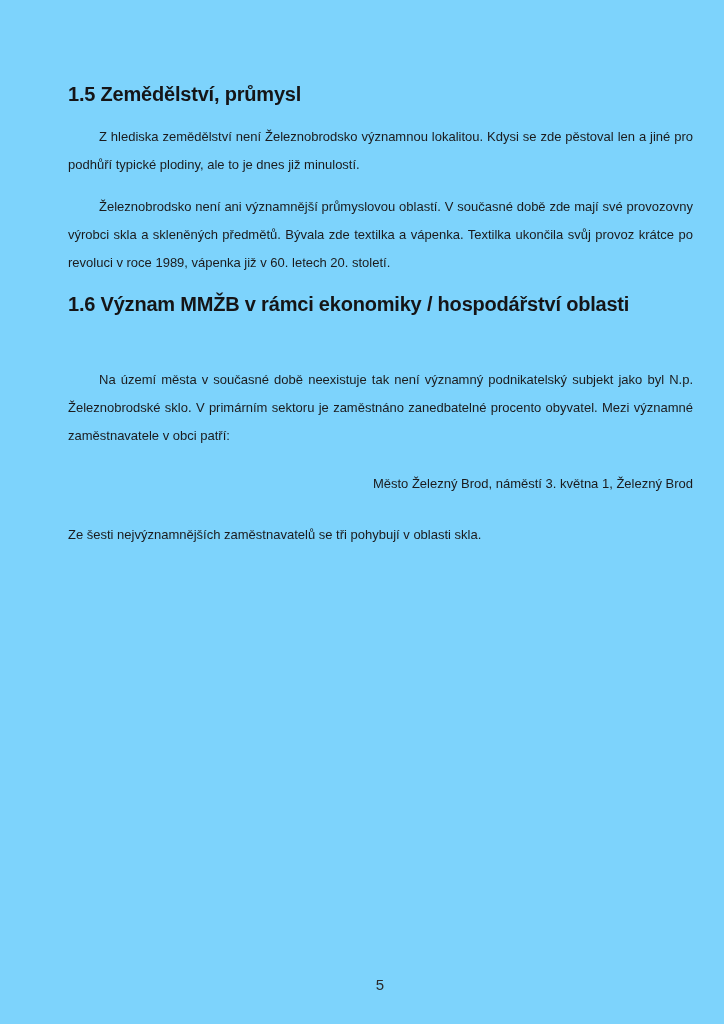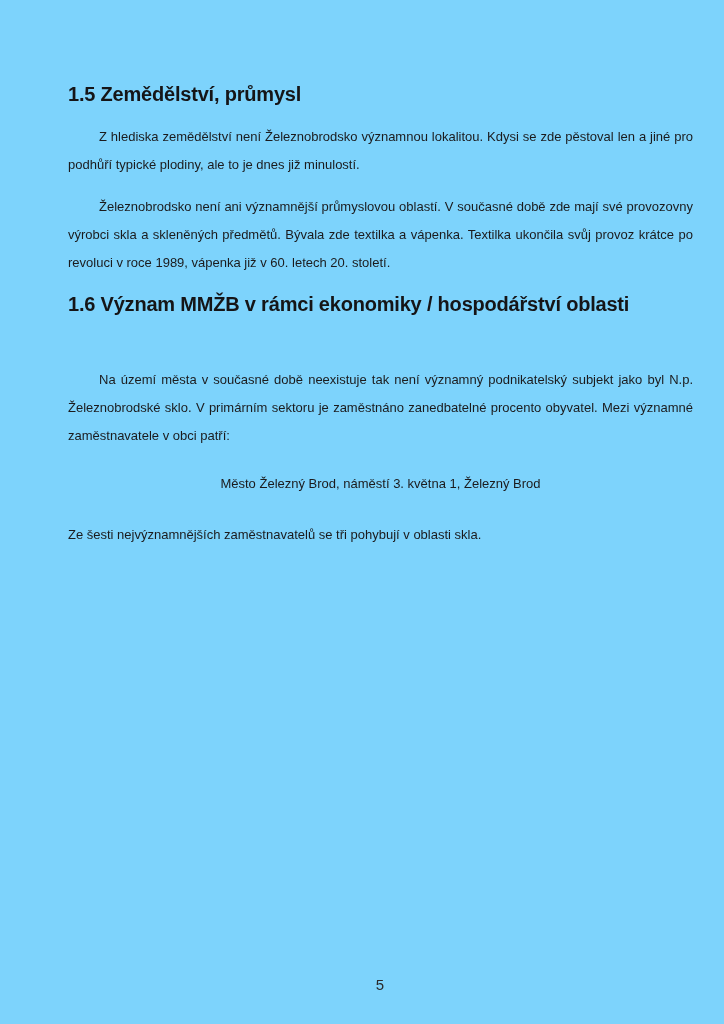--- a/index.html
+++ b/index.html
@@ -53,21 +53,21 @@
     margin-bottom: 16px;
   }
   p.intro-16 {
     margin-bottom: 20px;
   }
   p.employer {
     margin-bottom: 16px;
   }
   p.employer-single {
     margin-bottom: 22px;
-    text-align: center;
+    text-align: right;
   }
   p.closing {
     margin-top: 23px;
     text-align: left;
   }
   .page-footer {
     position: absolute;
     left: 0;
     right: 0;
     bottom: 30px;

